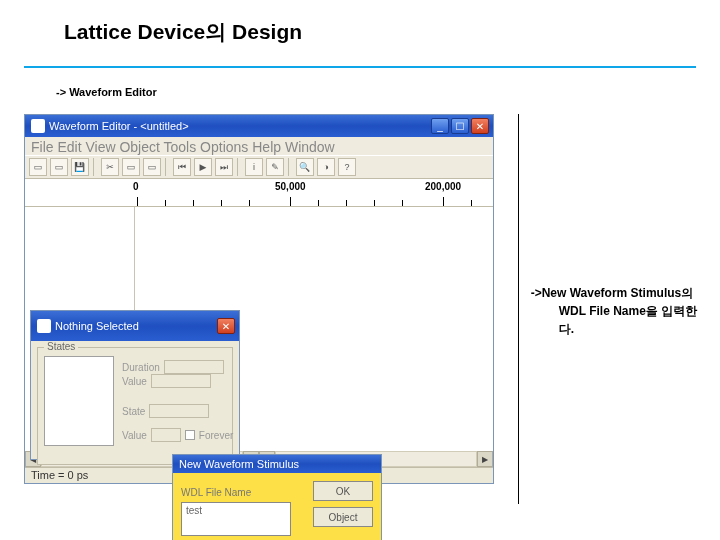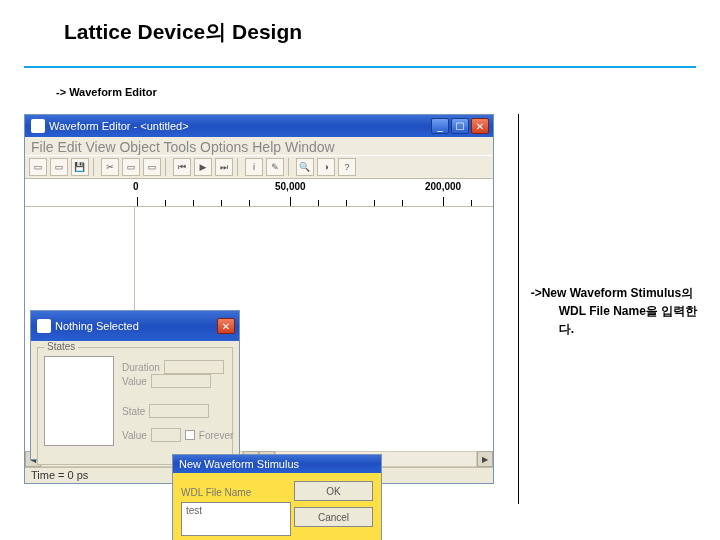--- a/index.html
+++ b/index.html
@@ -155,21 +155,21 @@
   .nws .titlebar{height:18px;}
   .nws-body { padding:14px 8px; position:relative; height:70px;}
   .nws-body .lbl { font-size:10px; color:#777; filter:blur(0.4px);}
   .nws-body .inp {
     margin-top:4px; width:110px; height:34px;
     background:#fff; border:1px solid #888;
     font-size:10px; padding:2px 4px; color:#666; filter:blur(0.4px);
   }
   .nws-body .btncol { position:absolute; right:8px; top:8px; display:flex; flex-direction:column; gap:6px;}
   .dlgbtn {
-    width:79px; height:20px; background:#ece9d8;
+    width:60px; height:20px; background:#ece9d8;
     border:1px solid #888; font-size:10px;
     display:flex;align-items:center;justify-content:center;
     filter:blur(0.3px); color:#555;
   }
 </style>
 </head>
 <body>
 
 <div class="page-title">Lattice Device의 Design</div>
 <div class="subtitle">-&gt; Waveform Editor</div>
@@ -278,21 +278,21 @@
 
     <div class="nws">
       <div class="titlebar">
         <span class="ttext">New Waveform Stimulus</span>
       </div>
       <div class="nws-body">
         <div class="lbl">WDL File Name</div>
         <div class="inp">test</div>
         <div class="btncol">
           <div class="dlgbtn">OK</div>
-          <div class="dlgbtn">Cancel</div>
+          <div class="dlgbtn">Object</div>
         </div>
       </div>
     </div>
 
   </div>
 
   <div class="right-col">
     <div>-&gt;New Waveform Stimulus의</div>
     <div class="ind">WDL File Name을 입력한다.</div>
   </div>

